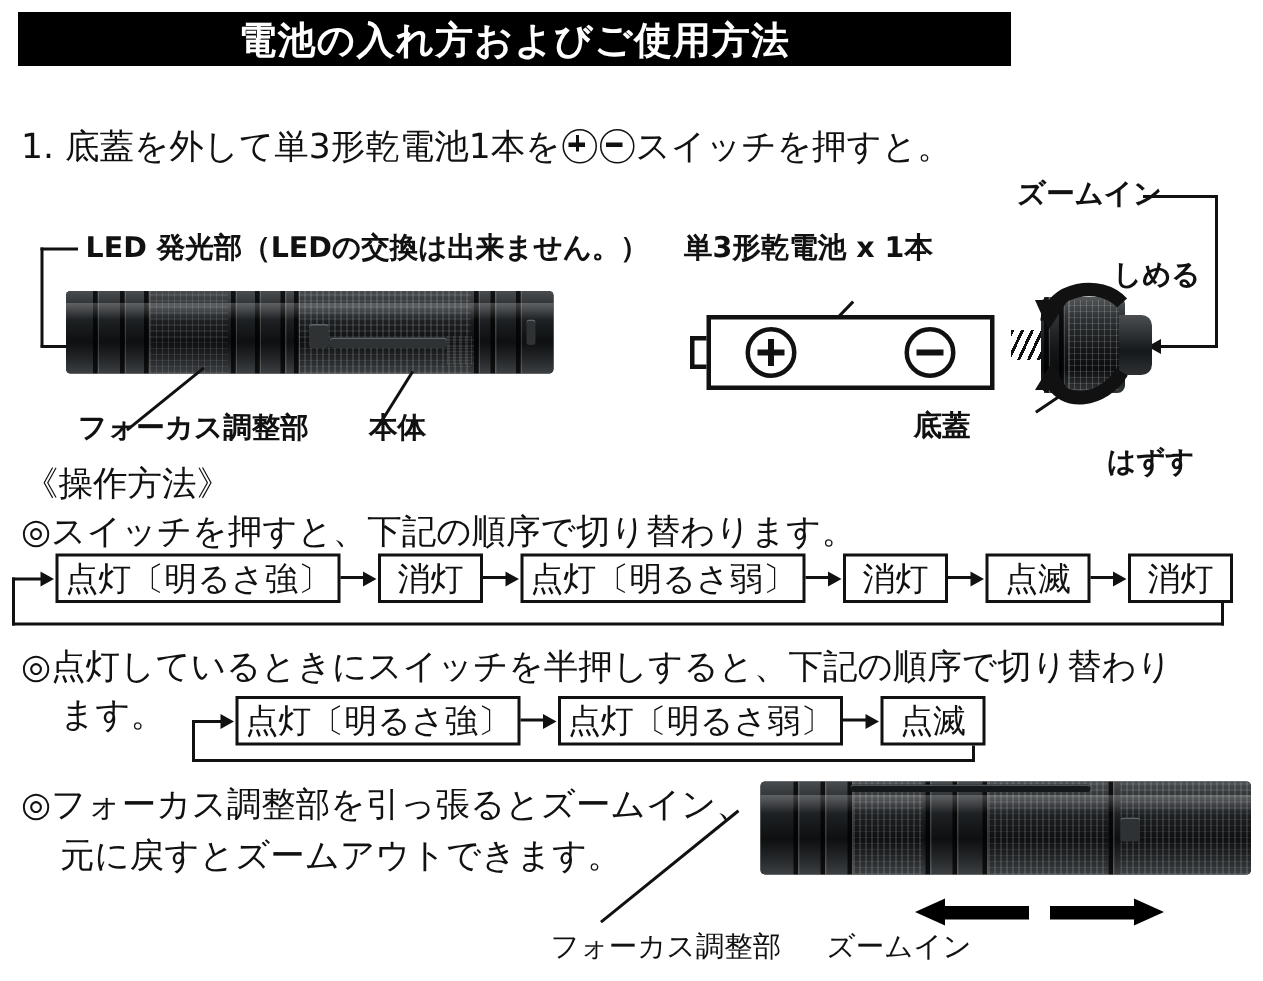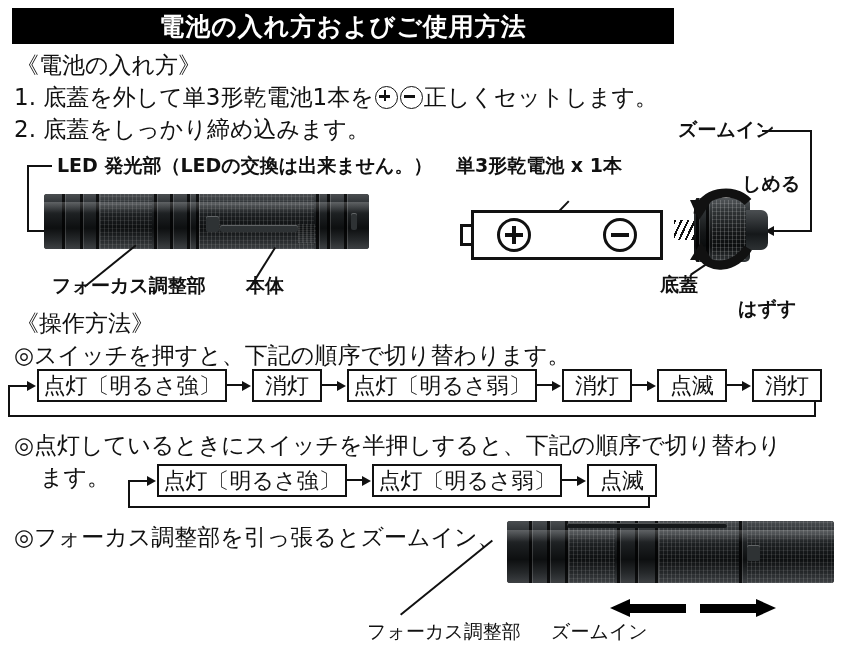--- a/index.html
+++ b/index.html
@@ -247,27 +247,25 @@
 </style>
 </head>
 <body>
 
 <div id="page">
 
   <div class="header-bar">
     <div class="header-title">電池の入れ方およびご使用方法</div>
   </div>
 
-  <div class="jp sec-head" style="left:16px; top:54px;">《電池の入れ方》</div>
 
   <div class="jp body-line" style="left:14px; top:86px;">
-    <span>1. 底蓋を外して単3形乾電池1本を</span><span class="circ plus"></span><span class="circ minus"></span><span>正しくセットします。</span>
-  </div>
-
-  <div class="jp body-line" style="left:14px; top:118px;">2. 底蓋をしっかり締め込みます。</div>
+    <span>1. 底蓋を外して単3形乾電池1本を</span><span class="circ plus"></span><span class="circ minus"></span><span>スイッチを押すと。</span>
+  </div>
+
 
   <div class="jp label-bold" style="left:57px; top:156px;">LED 発光部（LEDの交換は出来ません。）</div>
 
   <div class="seg h" style="left:27px; top:165px; width:25px;"></div>
   <div class="seg v" style="left:27px; top:165px; height:66px;"></div>
   <div class="seg h" style="left:27px; top:230px; width:18px;"></div>
   <div class="arrow-r" style="left:44px; top:226px;"></div>
 
   <div class="torch" style="left:44px; top:194px; width:325px; height:55px;">
     <div class="torch-body">
@@ -308,21 +306,21 @@
 
   <div class="jp label-bold" style="left:678px; top:120px;">ズームイン</div>
 
   <div class="seg h" style="left:762px; top:130px; width:50px;"></div>
   <div class="seg v" style="left:810px; top:130px; height:102px;"></div>
   <div class="seg h" style="left:774px; top:230px; width:38px;"></div>
   <div class="arrow-l" style="left:765px; top:226px;"></div>
 
   <div class="jp label-bold" style="left:742px; top:174px;">しめる</div>
   <div class="jp label-bold" style="left:738px; top:275px;margin-top:24px;">はずす</div>
-  <div class="jp label-bold" style="left:660px; top:275px;">底蓋</div>
+  <div class="jp label-bold" style="left:609px; top:275px;">底蓋</div>
   <div class="leader" style="left:690px; top:274px; width:42px; transform:rotate(-34deg);"></div>
 
   <div class="cap-wrap" style="left:690px; top:190px; width:86px; height:80px;">
     <div class="spring" style="left:-16px; top:30px; width:22px; height:20px;"></div>
     <div class="cap-main" style="left:4px; top:8px; width:56px; height:64px;"></div>
     <div class="cap-knurl" style="left:22px; top:10px; width:34px; height:60px;"></div>
     <div class="cap-boot" style="left:56px; top:20px; width:22px; height:40px;"></div>
     <div class="ring" style="left:6px; top:8px; height:64px;"></div>
     <div class="ring" style="left:16px; top:8px; height:64px;"></div>
 
@@ -385,20 +383,21 @@
     <div class="arrow-r" style="left:362px; top:475.5px;"></div>
 
     <div class="flow-box" style="left:372px; top:464px; width:190px; height:33px;">点灯〔明るさ弱〕</div>
     <div class="seg h" style="left:562px; top:479px; width:16px;"></div>
     <div class="arrow-r" style="left:577px; top:475.5px;"></div>
 
     <div class="flow-box" style="left:587px; top:464px; width:70px; height:33px;">点滅</div>
   </div>
 
   <div class="jp body-line" style="left:14px; top:526px;">◎フォーカス調整部を引っ張るとズームイン、</div>
+  <div class="jp body-line" style="left:40px; top:560px;">元に戻すとズームアウトできます。</div>
 
   <div class="torch" style="left:507px; top:521px; width:327px; height:62px;">
     <div class="torch-body">
       <div class="knurl" style="left:62px; width:46px;"></div>
       <div class="knurl" style="left:152px; width:80px;"></div>
       <div class="knurl" style="left:240px; width:90px;"></div>
       <div class="ring" style="left:22px;"></div>
       <div class="ring" style="left:40px;"></div>
       <div class="ring" style="left:58px;"></div>
       <div class="ring" style="left:110px;"></div>

